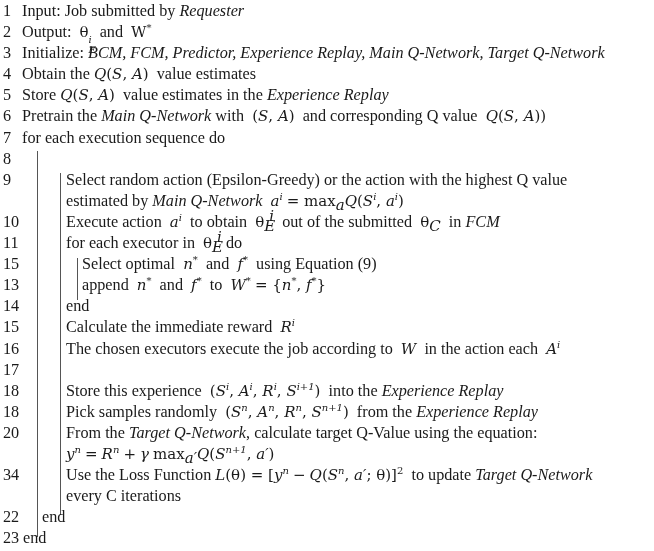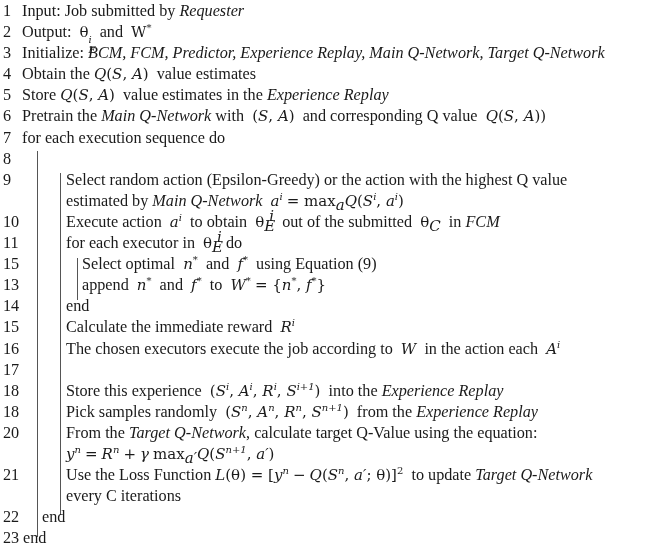--- a/index.html
+++ b/index.html
@@ -130,21 +130,21 @@
 
   <div class="row">
     <span class="ln">20</span>
     <span class="txt lvl2"><span>From the</span> <i>Target Q-Network</i>, <span>calculate target Q-Value using the equation:</span></span>
   </div>
   <div class="row">
     <span class="txt lvl2"><span class="m">y<sup>n</sup></span> <span class="mr">=</span> <span class="m">R<sup>n</sup></span> <span class="mr">+</span> <span class="m">γ</span> <span class="mr">max</span><sub class="m">a′</sub><span class="m">Q</span><span class="mr">(</span><span class="m">S<sup>n+1</sup></span><span class="mr">, </span><span class="m">a′</span><span class="mr">)</span></span>
   </div>
 
   <div class="row">
-    <span class="ln">21</span>
+    <span class="ln">34</span>
     <span class="txt lvl2"><span>Use the  Loss Function</span> <span class="m">L</span><span class="mr">(θ) = [</span><span class="m">y<sup>n</sup></span> <span class="mr">−</span> <span class="m">Q</span><span class="mr">(</span><span class="m">S<sup>n</sup></span><span class="mr">, </span><span class="m">a′</span><span class="mr">; θ)]<sup>2</sup></span>&nbsp; <span>to update</span> <i>Target Q-Network</i></span>
   </div>
   <div class="row">
     <span class="txt lvl2"><span>every</span> <span>C</span> <span>iterations</span></span>
   </div>
 
   <div class="row">
     <span class="ln">22</span>
     <span class="txt lvl1"><b>end</b></span>
   </div>

